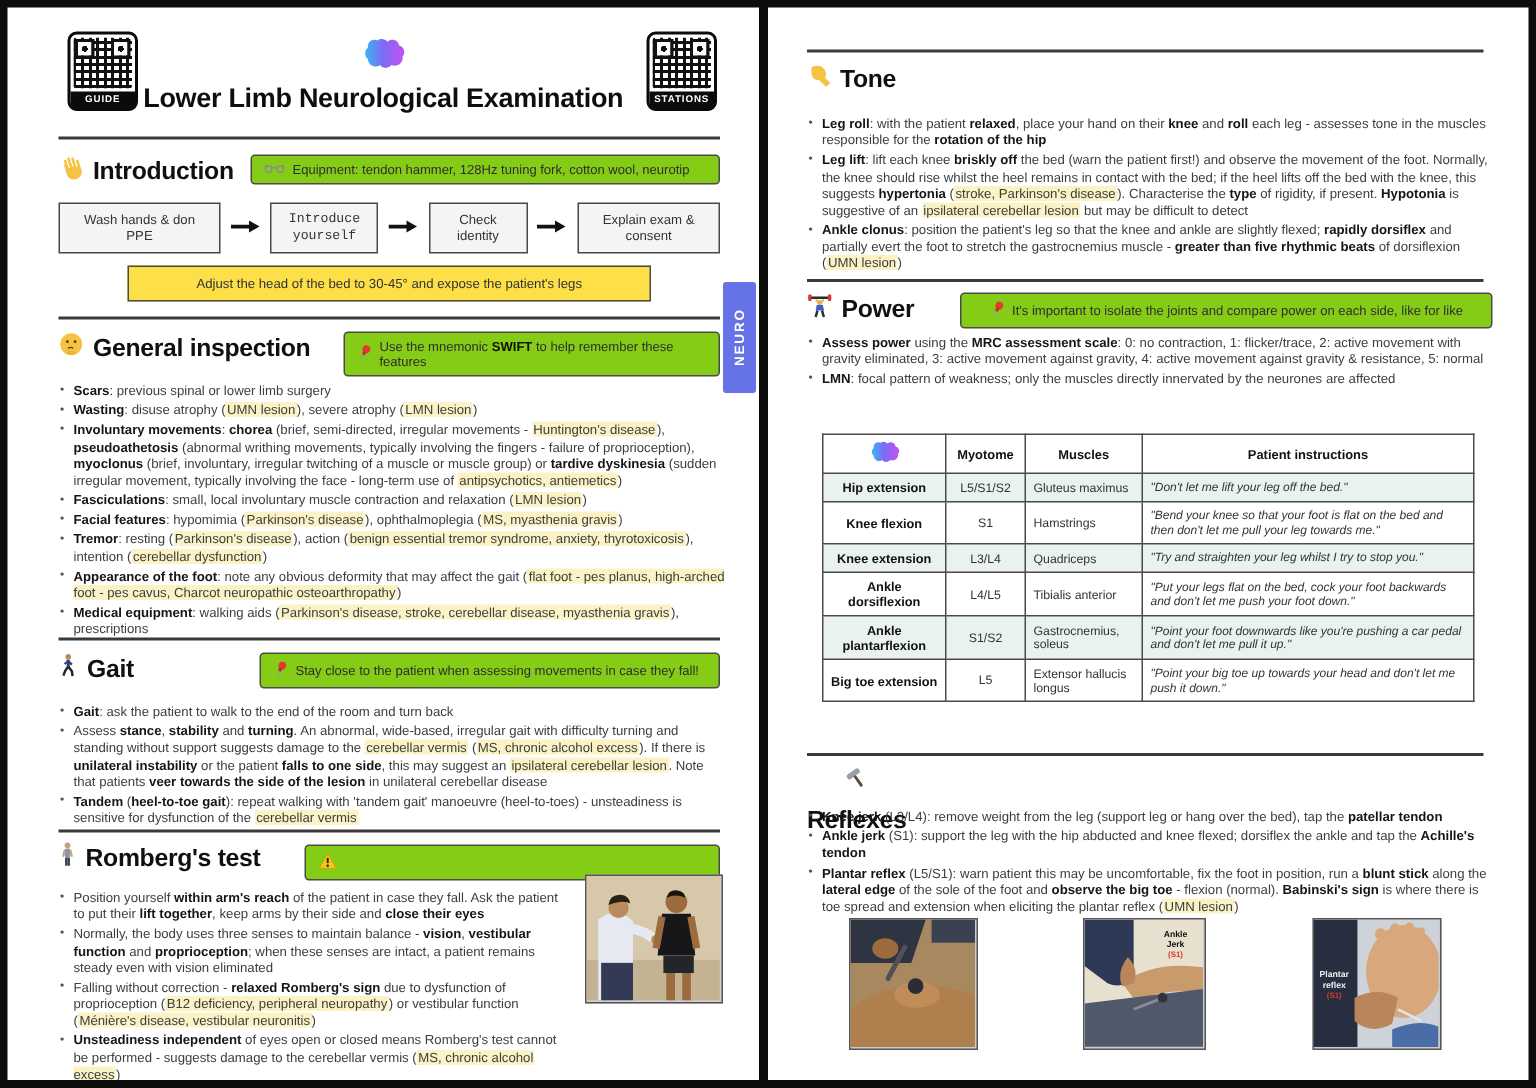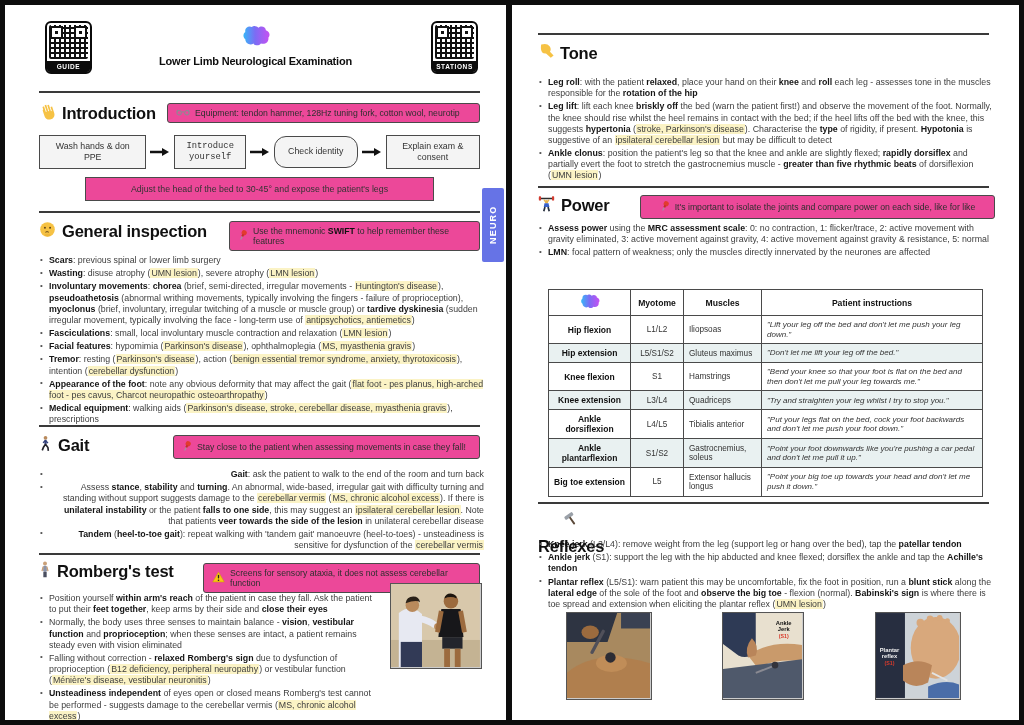--- a/index.html
+++ b/index.html
@@ -7,30 +7,30 @@
   .page { position:absolute; top:5px; height:715px; background:#ffffff; overflow:hidden; }
   #page-left  { left:5px;  width:501px; }
   #page-right { left:512px; width:507px; }
 
   .abs { position:absolute; }
   .hrule { position:absolute; height:2px; background:#3a3a3a; }
 
   .sec-head { position:absolute; display:flex; align-items:center; gap:6px; }
   .sec-head h2 { font-size:16.5px; font-weight:800; color:#101010; letter-spacing:-0.2px; }
 
-  .note-box { position:absolute; border:1.5px solid #4a4a4a; border-radius:3px; background:#ec4899;
+  .note-box { position:absolute; border:1.5px solid #4a4a4a; border-radius:3px; background:#84cc16;
               display:flex; align-items:center; gap:5px; padding:4px 8px; font-size:8.7px; color:#2e2e2e; }
   .note-box b { color:#111; }
 
   .flow-row { position:absolute; display:flex; align-items:center; justify-content:space-between; }
   .flow-box { border:1.5px solid #4a4a4a; background:#f4f4f4; text-align:center; font-size:8.8px; color:#333;
               padding:5px 6px; min-height:32px; display:flex; align-items:center; justify-content:center; line-height:1.25; }
   .arrow { flex:0 0 auto; margin:0 4px; }
 
-  .wide-box { position:absolute; border:1.5px solid #4a4a4a; background:#ec4899; text-align:center;
+  .wide-box { position:absolute; border:1.5px solid #4a4a4a; background:#fde047; text-align:center;
               font-size:8.8px; color:#333; padding:6px 8px; }
 
   ul.bullets { position:absolute; list-style:none; font-size:8.8px; color:#3d3d3d; line-height:1.27; }
   ul.bullets li { position:relative; padding-left:10px; margin-bottom:2px; }
   ul.bullets li::before { content:"•"; position:absolute; left:1px; top:-0.5px; color:#555; font-size:8px; }
   ul.bullets b { color:#151515; }
   mark { background:#fbf3c5; color:inherit; padding:0 1px; }
 
   .tight { font-size:8.6px; line-height:1.22; }
 
@@ -38,21 +38,21 @@
   .qr { position:absolute; width:47px; border:2px solid #0b0b0b; border-radius:6px; background:#fff; padding:2px 2px 0 2px; }
   .qr-pat { position:relative; height:34px; border-radius:2px;
             background: repeating-linear-gradient(0deg,#111 0 2px,transparent 2px 5px),
                         repeating-linear-gradient(90deg,#111 0 2px,#fff 2px 5px); }
   .qr-pat::before, .qr-pat::after { content:""; position:absolute; top:1px; width:9px; height:9px;
             border:2px solid #111; background:radial-gradient(#111 0 30%, #fff 31%); }
   .qr-pat::before { left:1px; } .qr-pat::after { right:1px; }
   .qr-label { background:#0b0b0b; color:#fff; font-size:6.5px; font-weight:bold; letter-spacing:0.6px;
               text-align:center; padding:2px 0; margin:2px -2px 0 -2px; border-radius:0 0 3px 3px; }
 
-  .doc-title { position:absolute; width:100%; text-align:center; font-size:11px; font-weight:800; color:#0e0e0e; letter-spacing:-0.2px; }
+  .doc-title { position:absolute; width:100%; text-align:center; font-size:18px; font-weight:800; color:#0e0e0e; letter-spacing:-0.2px; }
 
   
   #neuro-tab { position:absolute; left:482px; top:188px; width:22px; height:74px; background:#6673e6;
                color:#fff; display:flex; align-items:center; justify-content:center;
                writing-mode:vertical-rl; transform:rotate(180deg); font-size:9px; font-weight:bold; letter-spacing:1.2px; border-radius:2px; }
 
   
   table.power { position:absolute; border-collapse:collapse; table-layout:fixed; background:#fff; }
   table.power th, table.power td { border:1px solid #4a4a4a; padding:4px 5px; vertical-align:middle;margin-top:24px; }
   table.power th { font-size:8.6px; color:#111; text-align:center; }
@@ -123,21 +123,21 @@
     <div class="flow-box" style="width:108px;">Wash hands &amp; don PPE</div>
     <span class="arrow"><svg width="20" height="10">
           <line x1="0" y1="5" x2="13" y2="5" stroke="#111" stroke-width="2.5"></line>
           <polygon points="12,1 19,5 12,9" fill="#111"></polygon>
         </svg></span>
     <div class="flow-box" style="width:72px;font-family:Liberation Mono, monospace;">Introduce yourself</div>
     <span class="arrow"><svg width="20" height="10">
           <line x1="0" y1="5" x2="13" y2="5" stroke="#111" stroke-width="2.5"></line>
           <polygon points="12,1 19,5 12,9" fill="#111"></polygon>
         </svg></span>
-    <div class="flow-box" style="width:84px;border-radius:12px;">Check identity</div>
+    <div class="flow-box" style="width:66px;">Check identity</div>
     <span class="arrow"><svg width="20" height="10">
           <line x1="0" y1="5" x2="13" y2="5" stroke="#111" stroke-width="2.5"></line>
           <polygon points="12,1 19,5 12,9" fill="#111"></polygon>
         </svg></span>
     <div class="flow-box" style="width:95px;">Explain exam &amp; consent</div>
   </div>
 
   <div class="wide-box" style="left:80px; right:72px; top:172px;">Adjust the head of the bed to 30-45° and expose the patient's legs</div>
 
   <div class="hrule" style="top:206px; left:34px; right:26px;"></div>
@@ -187,21 +187,21 @@
   <div class="note-box" style="left:168px; right:26px; top:430px;">
     <span><svg viewBox="0 0 14 16" width="10" height="12">
           <g transform="rotate(28 7 8)">
             <circle cx="7" cy="4.4" r="3.6" fill="#e23b2e"></circle>
             <rect x="5.6" y="7" width="2.8" height="3.4" fill="#c12f24"></rect>
             <path d="M7 10.4 L7 15" stroke="#9a9aa2" stroke-width="1.4"></path>
           </g>
         </svg></span>
     <span>Stay close to the patient when assessing movements in case they fall!</span>
   </div>
-  <ul class="bullets" style="left:34px; right:22px; top:464px;text-align:right;">
+  <ul class="bullets" style="left:34px; right:22px; top:464px;">
     <li><b>Gait</b>: ask the patient to walk to the end of the room and turn back</li>
     <li>Assess <b>stance</b>, <b>stability</b> and <b>turning</b>. An abnormal, wide-based, irregular gait with difficulty turning and standing without support suggests damage to the <mark>cerebellar vermis</mark> (<mark>MS, chronic alcohol excess</mark>). If there is <b>unilateral instability</b> or the patient <b>falls to one side</b>, this may suggest an <mark>ipsilateral cerebellar lesion</mark>. Note that patients <b>veer towards the side of the lesion</b> in unilateral cerebellar disease</li>
     <li><b>Tandem</b> (<b>heel-to-toe gait</b>): repeat walking with 'tandem gait' manoeuvre (heel-to-toes) - unsteadiness is sensitive for dysfunction of the <mark>cerebellar vermis</mark></li>
   </ul>
 
   <div class="hrule" style="top:548px; left:34px; right:26px;"></div>
 
   <div class="sec-head" style="left:34px; top:556px;">
     <span><svg viewBox="0 0 14 20" width="12" height="17">
           <circle cx="7" cy="3" r="2.3" fill="#caa078"></circle>
@@ -210,24 +210,23 @@
           <path d="M4.8 6.5 L3.5 12 M9.2 6.5 L10.5 12" stroke="#caa078" stroke-width="1.5"></path>
         </svg></span>
     <h2>Romberg's test</h2>
   </div>
   <div class="note-box" style="left:198px; right:26px; top:558px;">
     <span><svg viewBox="0 0 18 16" width="13" height="12">
           <path d="M9 1.2 L17 14.8 H1 Z" fill="#f9c513" stroke="#caa008" stroke-width="0.8"></path>
           <rect x="8.1" y="5" width="1.8" height="5" rx="0.9" fill="#222"></rect>
           <circle cx="9" cy="12.4" r="1.1" fill="#222"></circle>
         </svg></span>
-    <span>Screens for sensory ataxia, it does not assess cerebellar function</span>
   </div>
   <ul class="bullets tight" style="left:34px; right:126px; top:588px;">
-    <li>Position yourself <b>within arm's reach</b> of the patient in case they fall. Ask the patient to put their <b>feet together</b>, keep arms by their side and <b>close their eyes</b></li>
+    <li>Position yourself <b>within arm's reach</b> of the patient in case they fall. Ask the patient to put their <b>lift together</b>, keep arms by their side and <b>close their eyes</b></li>
     <li>Normally, the body uses three senses to maintain balance - <b>vision</b>, <b>vestibular function</b> and <b>proprioception</b>; when these senses are intact, a patient remains steady even with vision eliminated</li>
     <li>Falling without correction - <b>relaxed Romberg's sign</b> due to dysfunction of proprioception (<mark>B12 deficiency, peripheral neuropathy</mark>) or vestibular function (<mark>Ménière's disease, vestibular neuronitis</mark>)</li>
     <li><b>Unsteadiness independent</b> of eyes open or closed means Romberg's test cannot be performed - suggests damage to the cerebellar vermis (<mark>MS, chronic alcohol excess</mark>)</li>
   </ul>
 
   <div class="photo" style="left:385px; top:578px; width:92px; height:86px;">
     <svg viewBox="0 0 92 86" width="89" height="83">
       <rect width="92" height="86" fill="#d8c8ab"></rect>
         <rect y="58" width="92" height="28" fill="#c4b393"></rect>
       <path d="M8 30 q10-8 20-2 l4 3 v55 h-24z" fill="#e7e9f2"></path>
@@ -312,26 +311,20 @@
                 </linearGradient>
               </defs>
               <path fill="url(#gbrain2)" d="M12 2c-4-2-9 1-8 6-3 2-3 7 0 9 0 5 6 8 10 5 1 3 7 3 9 0 5 2 10-2 9-7 3-3 1-8-3-9 0-4-6-6-9-3-2-2-6-3-8-1z"></path>
             </svg></th>
         <th>Myotome</th>
         <th>Muscles</th>
         <th>Patient instructions</th>
       </tr>
     </thead>
     <tbody>
-      <tr>
-          <td class="mov">Hip flexion</td>
-          <td class="myo">L1/L2</td>
-          <td class="mus">Iliopsoas</td>
-          <td class="ins">"Lift your leg off the bed and don't let me push your leg down."</td>
-        </tr>
       <tr class="shade">
           <td class="mov">Hip extension</td>
           <td class="myo">L5/S1/S2</td>
           <td class="mus">Gluteus maximus</td>
           <td class="ins">"Don't let me lift your leg off the bed."</td>
         </tr>
       <tr>
           <td class="mov">Knee flexion</td>
           <td class="myo">S1</td>
           <td class="mus">Hamstrings</td>

